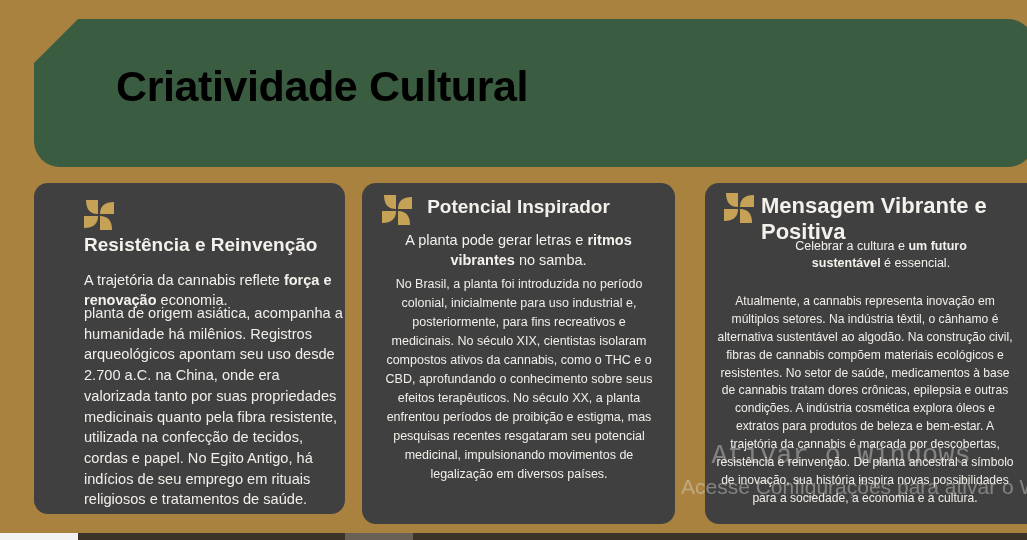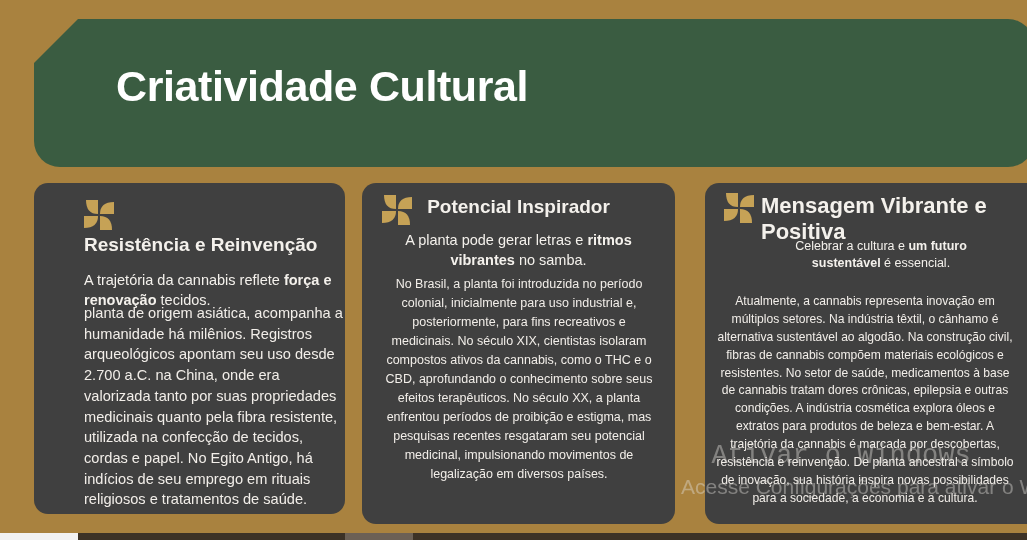--- a/index.html
+++ b/index.html
@@ -46,21 +46,21 @@
     );
     display: flex;
     align-items: center;
   }
   .header-title {
     position: absolute;
     left: 116px;
     top: 62px;
     font-size: 43px;
     font-weight: bold;
-    color: #ffffff;
+    color: #000000;
     letter-spacing: -0.4px;
     white-space: nowrap;
     z-index: 3;
   }
 
   
   .cards {
     position: absolute;
     left: 0;
     top: 183px;
@@ -235,21 +235,21 @@
 
     <div class="card card-1">
       <svg class="petal-icon" viewBox="0 0 30 30">
         <path d="M14 14 L14 0 L2 0 Q2 14 14 14 Z" fill="#c6a256"></path>
         <path d="M16 14 L30 14 L30 2 Q16 2 16 14 Z" fill="#c6a256"></path>
         <path d="M16 16 L16 30 L28 30 Q28 16 16 16 Z" fill="#c6a256"></path>
         <path d="M14 16 L0 16 L0 28 Q14 28 14 16 Z" fill="#c6a256"></path>
       </svg>
       <div class="card-heading">Resistência e Reinvenção</div>
       <div class="card-lead">
-        <span>A trajetória da cannabis reflete </span><b>força e renovação</b><span> tecidos.</span>
+        <span>A trajetória da cannabis reflete </span><b>força e renovação</b><span> economia.</span>
       </div>
       <div class="card-body">planta de origem asiática, acompanha a humanidade há milênios. Registros arqueológicos apontam seu uso desde 2.700 a.C. na China, onde era valorizada tanto por suas propriedades medicinais quanto pela fibra resistente, utilizada na confecção de tecidos, cordas e papel. No Egito Antigo, há indícios de seu emprego em rituais religiosos e tratamentos de saúde.</div>
     </div>
 
     <div class="card card-2">
       <svg class="petal-icon" viewBox="0 0 30 30">
         <path d="M14 14 L14 0 L2 0 Q2 14 14 14 Z" fill="#c6a256"></path>
         <path d="M16 14 L30 14 L30 2 Q16 2 16 14 Z" fill="#c6a256"></path>
         <path d="M16 16 L16 30 L28 30 Q28 16 16 16 Z" fill="#c6a256"></path>
         <path d="M14 16 L0 16 L0 28 Q14 28 14 16 Z" fill="#c6a256"></path>

